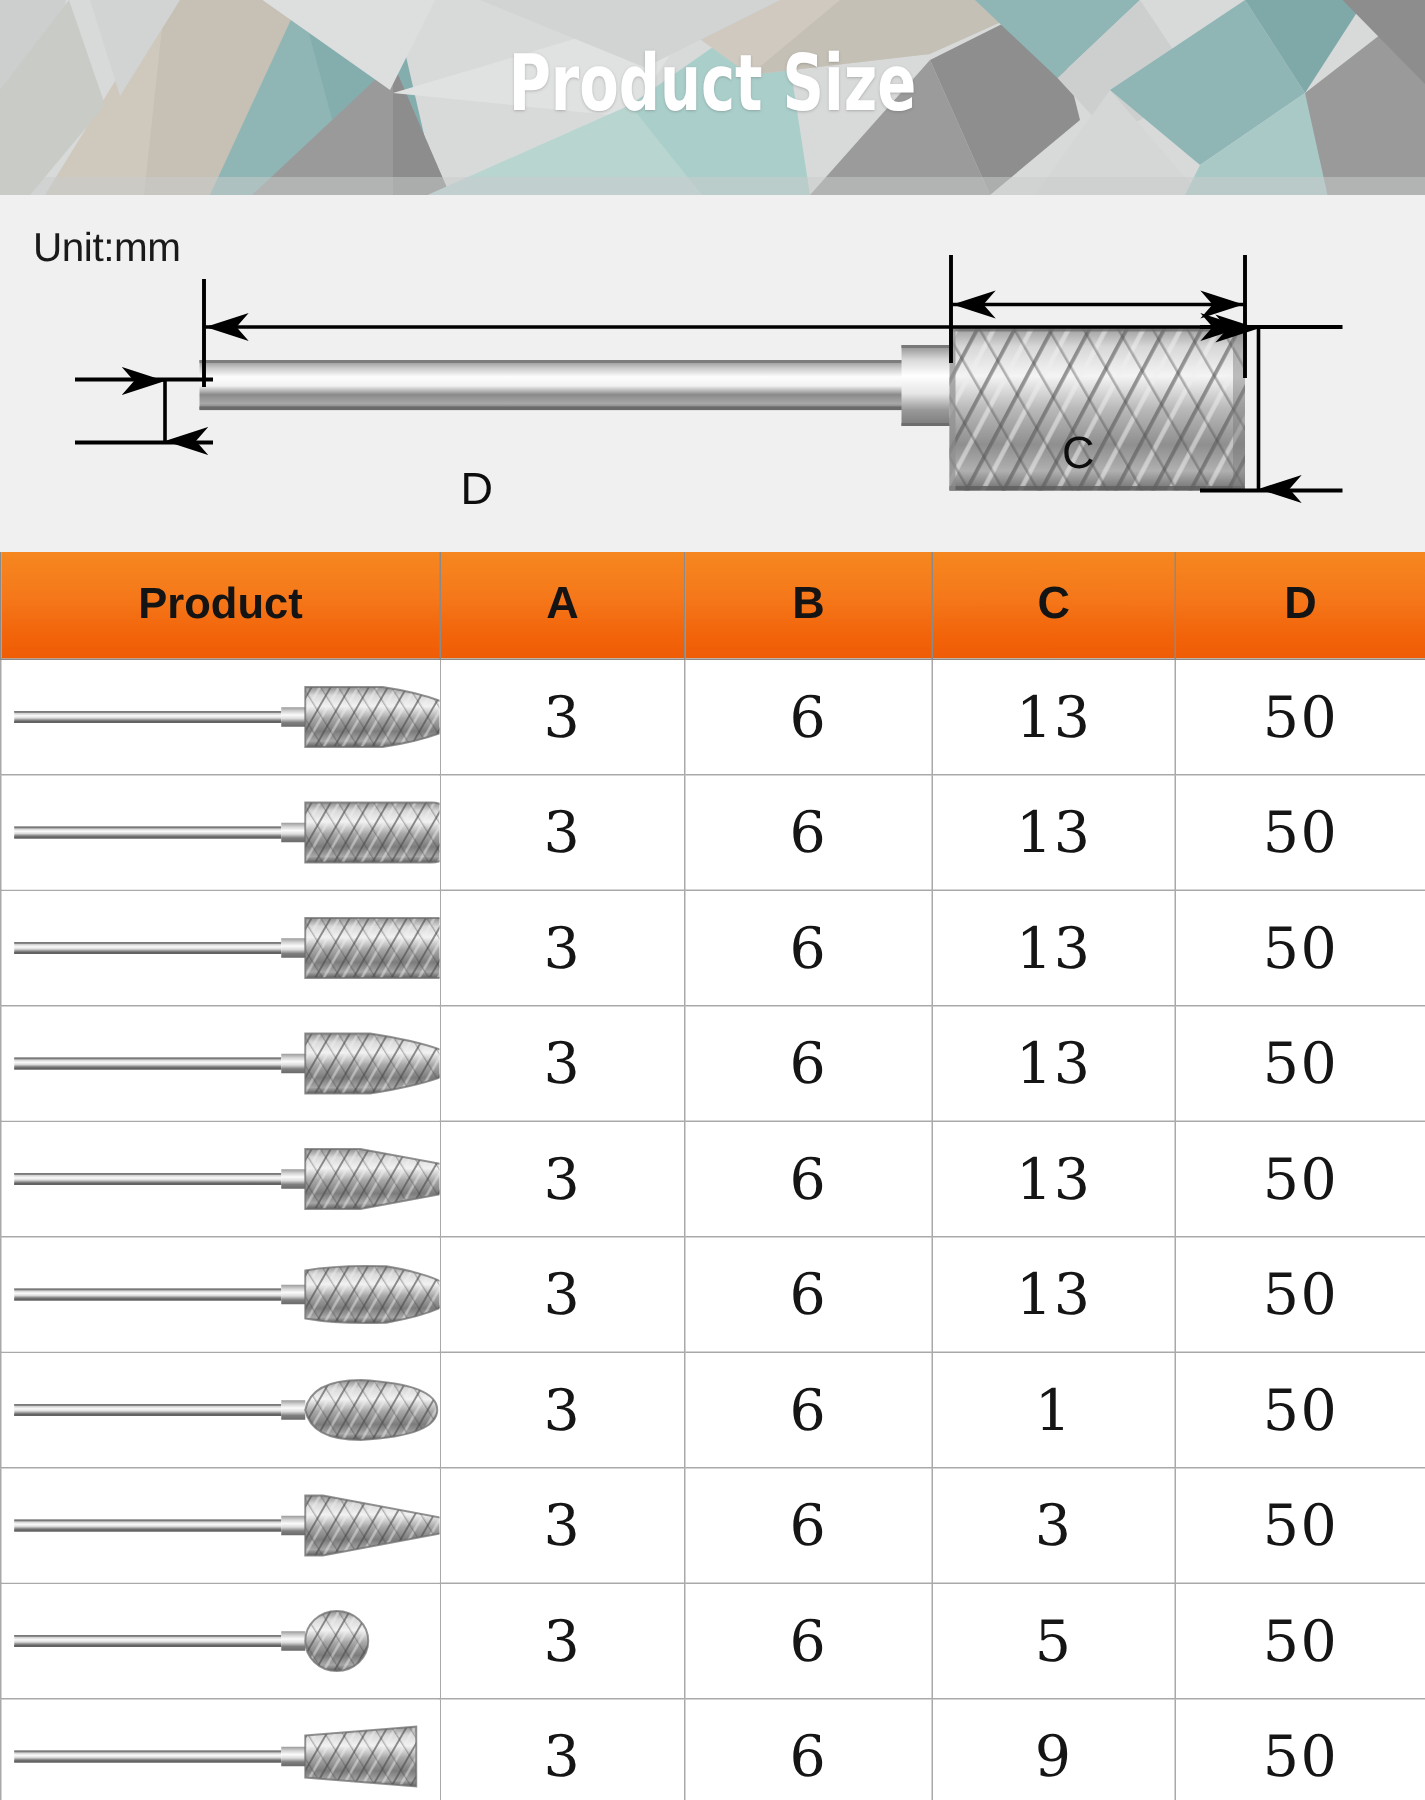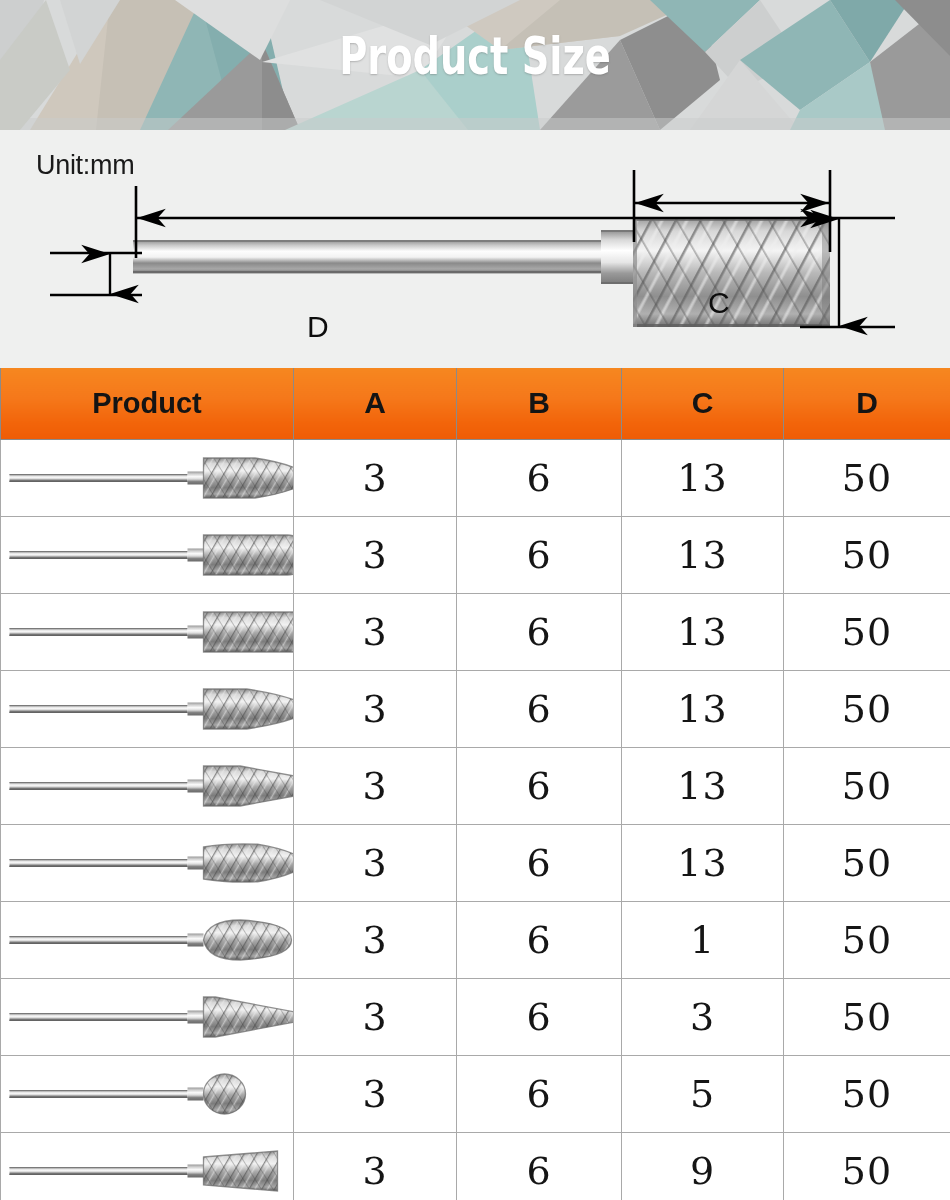--- a/index.html
+++ b/index.html
@@ -37,21 +37,21 @@
 
   
   .diagram {
     position:relative;
     width:950px; height:238px;
     background:#eff0ef;
     overflow:hidden;
   }
   .unit-label {
     position:absolute;
-    left:36px; top:20px;
+    left:22px; top:20px;
     font-size:27px;
     color:#1a1a1a;
     letter-spacing:-0.3px;
   }
   .diagram svg { position:absolute; inset:0; }
   .dim-letter {
     position:absolute;
     font-size:30px;
     color:#0d0d0d;
     font-family:"Liberation Sans", sans-serif;

